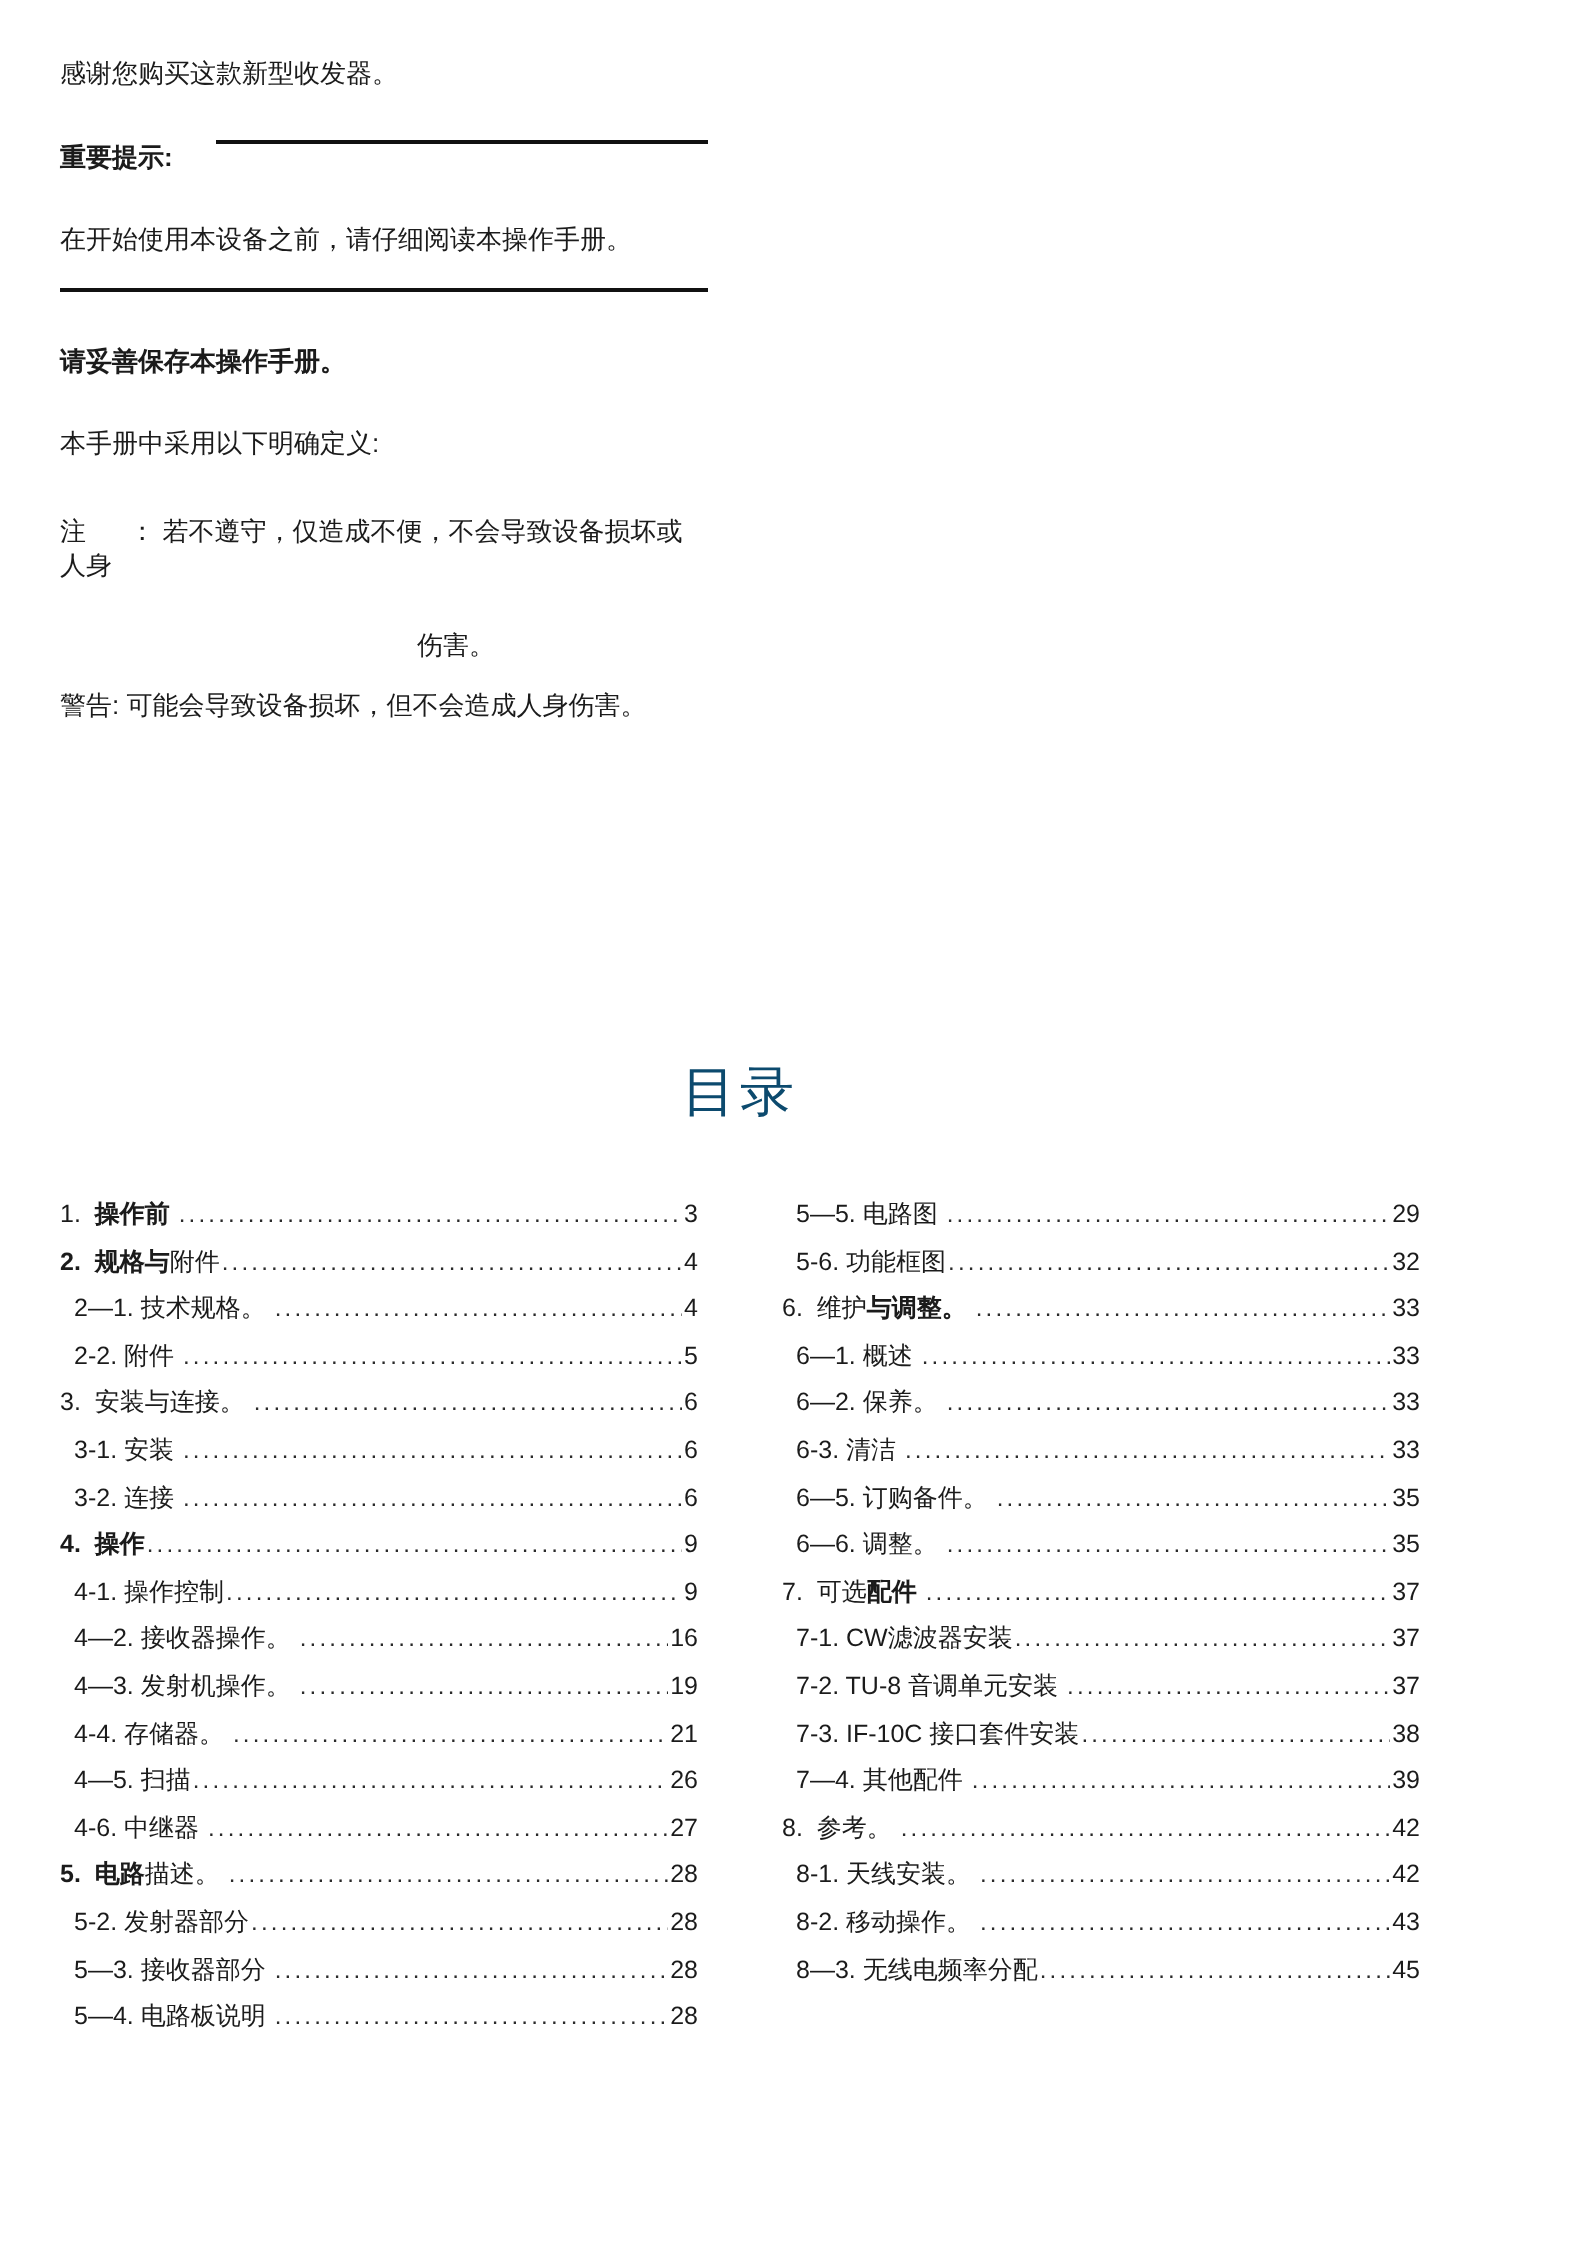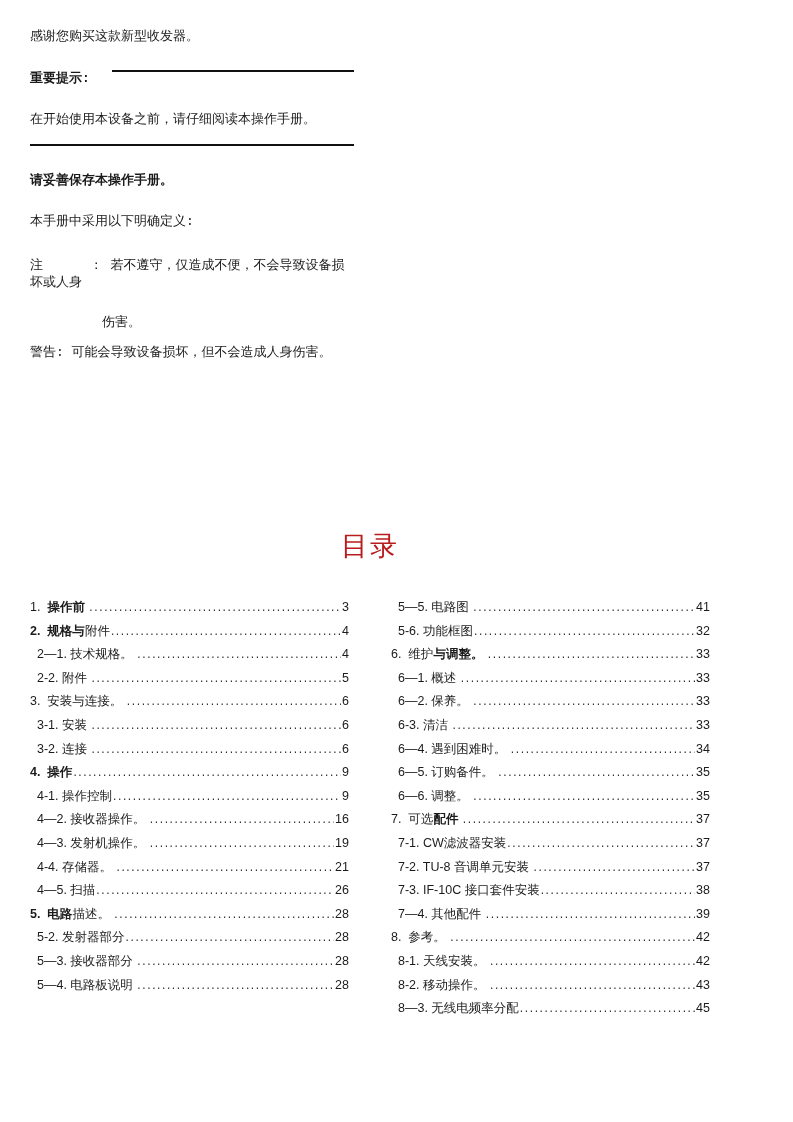--- a/index.html
+++ b/index.html
@@ -9,41 +9,41 @@
     font-family:"Liberation Sans","DejaVu Sans",sans-serif;
     color:#1b1b1b;
     position:relative;
     overflow:hidden;
   }
   .page{position:absolute;inset:0;}
 
   
   .intro{
     position:absolute;left:30px;top:28px;width:324px;
-    font-size:13px;line-height:1.35;font-family:Liberation Mono, monospace;
+    font-size:13px;line-height:1.35;
   }
   .intro .thanks{margin:0 0 0 0;}
   .imp-row{display:flex;align-items:flex-start;margin-top:24px;}
   .imp-title{font-weight:700;white-space:pre;}
   .imp-rule{flex:1;border-top:2px solid #111;margin-left:22px;}
   .imp-body{margin-top:24px;}
   .full-rule{border-top:2px solid #111;margin-top:15px;width:100%;}
   .keep{font-weight:700;margin-top:26px;}
   .defs{margin-top:24px;}
   .note1{margin-top:26px;white-space:pre-wrap;}
-  .note2{margin-top:22px;padding-left:72px;}
+  .note2{margin-top:22px;padding-left:72px;text-align:center;}
   .warn{margin-top:0;}
 
   
   .toc{
     position:absolute;left:30px;top:528px;width:680px;
   }
   .toc-title{
     text-align:center;font-size:27px;font-weight:500;
-    letter-spacing:2px;margin:0 0 32px 0;color:#b91c1c;
+    letter-spacing:2px;margin:0 0 32px 0;color:#0c4a6e;
   }
   .toc-cols{display:flex;gap:42px;}
   .toc-col{width:319px;font-size:12.5px;}
   .toc-row{
     display:flex;align-items:baseline;
     height:23.6px;line-height:23.6px;
   }
   .toc-row.lv2{padding-left:7px;}
   .toc-label{white-space:pre;}
   .toc-label .b{font-weight:700;}
@@ -142,20 +142,25 @@
           <div class="toc-row lv2">
             <span class="toc-label"><span>4-4. 存储器。 </span></span>
             <span class="dots"></span>
             <span class="pg">21</span>
           </div>
           <div class="toc-row lv2">
             <span class="toc-label"><span>4—5. 扫描</span></span>
             <span class="dots"></span>
             <span class="pg">26</span>
           </div>
+          <div class="toc-row lv2">
+            <span class="toc-label"><span>4-6. 中继器 </span></span>
+            <span class="dots"></span>
+            <span class="pg">27</span>
+          </div>
           <div class="toc-row lv1">
             <span class="toc-label"><span class="b">5.  电路</span><span>描述。 </span></span>
             <span class="dots"></span>
             <span class="pg">28</span>
           </div>
           <div class="toc-row lv2">
             <span class="toc-label"><span>5-2. 发射器部分</span></span>
             <span class="dots"></span>
             <span class="pg">28</span>
           </div>
@@ -167,21 +172,21 @@
           <div class="toc-row lv2">
             <span class="toc-label"><span>5—4. 电路板说明 </span></span>
             <span class="dots"></span>
             <span class="pg">28</span>
           </div>
         </div>
       <div class="toc-col" id="toc-right">
           <div class="toc-row lv2">
             <span class="toc-label"><span>5—5. 电路图 </span></span>
             <span class="dots"></span>
-            <span class="pg">41</span>
+            <span class="pg">29</span>
           </div>
           <div class="toc-row lv2">
             <span class="toc-label"><span>5-6. 功能框图</span></span>
             <span class="dots"></span>
             <span class="pg">32</span>
           </div>
           <div class="toc-row lv1">
             <span class="toc-label"><span>6.  维护</span><span class="b">与调整。 </span></span>
             <span class="dots"></span>
             <span class="pg">33</span>
@@ -193,25 +198,20 @@
           </div>
           <div class="toc-row lv2">
             <span class="toc-label"><span>6—2. 保养。 </span></span>
             <span class="dots"></span>
             <span class="pg">33</span>
           </div>
           <div class="toc-row lv2">
             <span class="toc-label"><span>6-3. 清洁 </span></span>
             <span class="dots"></span>
             <span class="pg">33</span>
-          </div>
-          <div class="toc-row lv2">
-            <span class="toc-label"><span>6—4. 遇到困难时。 </span></span>
-            <span class="dots"></span>
-            <span class="pg">34</span>
           </div>
           <div class="toc-row lv2">
             <span class="toc-label"><span>6—5. 订购备件。 </span></span>
             <span class="dots"></span>
             <span class="pg">35</span>
           </div>
           <div class="toc-row lv2">
             <span class="toc-label"><span>6—6. 调整。 </span></span>
             <span class="dots"></span>
             <span class="pg">35</span>

